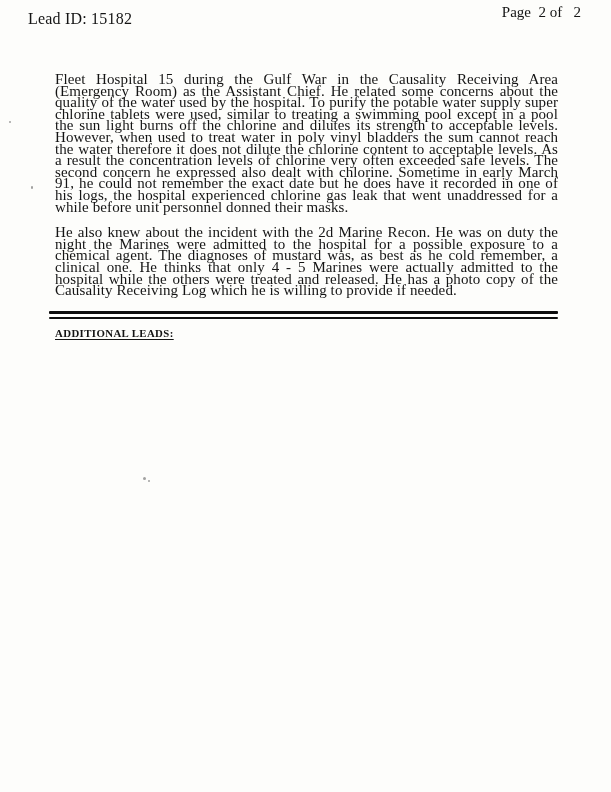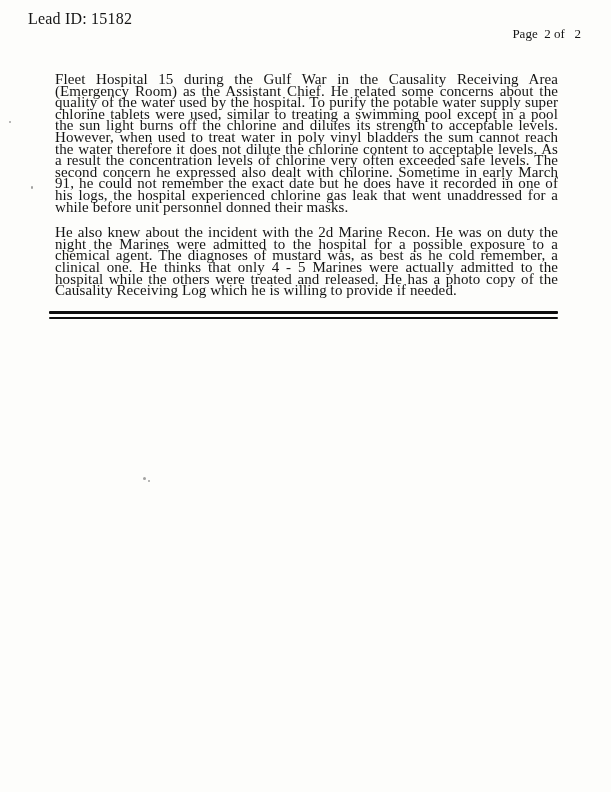--- a/index.html
+++ b/index.html
@@ -21,23 +21,23 @@
   .header-lead-id {
     position: absolute;
     top: 10px;
     left: 28px;
     font-size: 16px;
     letter-spacing: 0.2px;
     text-align: center;
   }
   .header-page {
     position: absolute;
-    top: 26px;
+    top: 4px;
     right: 30px;
-    font-size: 13px;
+    font-size: 15px;
     white-space: pre;
   }
   .body-text {
     position: absolute;
     top: 74px;
     left: 55px;
     right: 53px;
   }
   .body-text p {
     margin: 0 0 14px 0;
@@ -92,20 +92,21 @@
 
     <p>Fleet Hospital 15 during the Gulf War in the Causality Receiving Area (Emergency Room) as the Assistant Chief.  He related some concerns about the quality of the water used by the hospital.  To purify the potable water supply super chlorine tablets were used, similar to treating a swimming pool except in a pool the sun light burns off the chlorine and dilutes its strength to acceptable levels.  However, when used to treat water in poly vinyl bladders the sum cannot reach the water therefore it does not dilute the chlorine content to acceptable levels.  As a result the concentration levels of chlorine very often exceeded safe levels.  The second concern he expressed also dealt with chlorine.  Sometime in early March 91, he could not remember the exact date but he does have it recorded in one of his logs, the hospital experienced chlorine gas leak that went unaddressed for a while before unit personnel donned their masks.</p>
 
     <p>He also knew about the incident with the 2d Marine Recon.  He was on duty the night the Marines were admitted to the hospital for a possible exposure to a chemical agent.  The diagnoses of mustard was, as best as he cold remember, a clinical one.  He thinks that only 4 - 5 Marines were actually admitted to the hospital while the others were treated and released.  He has a photo copy of the Causality Receiving Log which he is willing to provide if needed.</p>
 
     <div class="rule-group">
       <div class="rule"></div>
       <div class="rule thin"></div>
     </div>
 
+    <h2 class="section-heading">ADDITIONAL LEADS:</h2>
 
   </div>
 
   <span class="artifact a1"></span>
   <span class="artifact a2"></span>
   <span class="artifact a3"></span>
   <span class="artifact a4"></span>
 
 </div>
 

